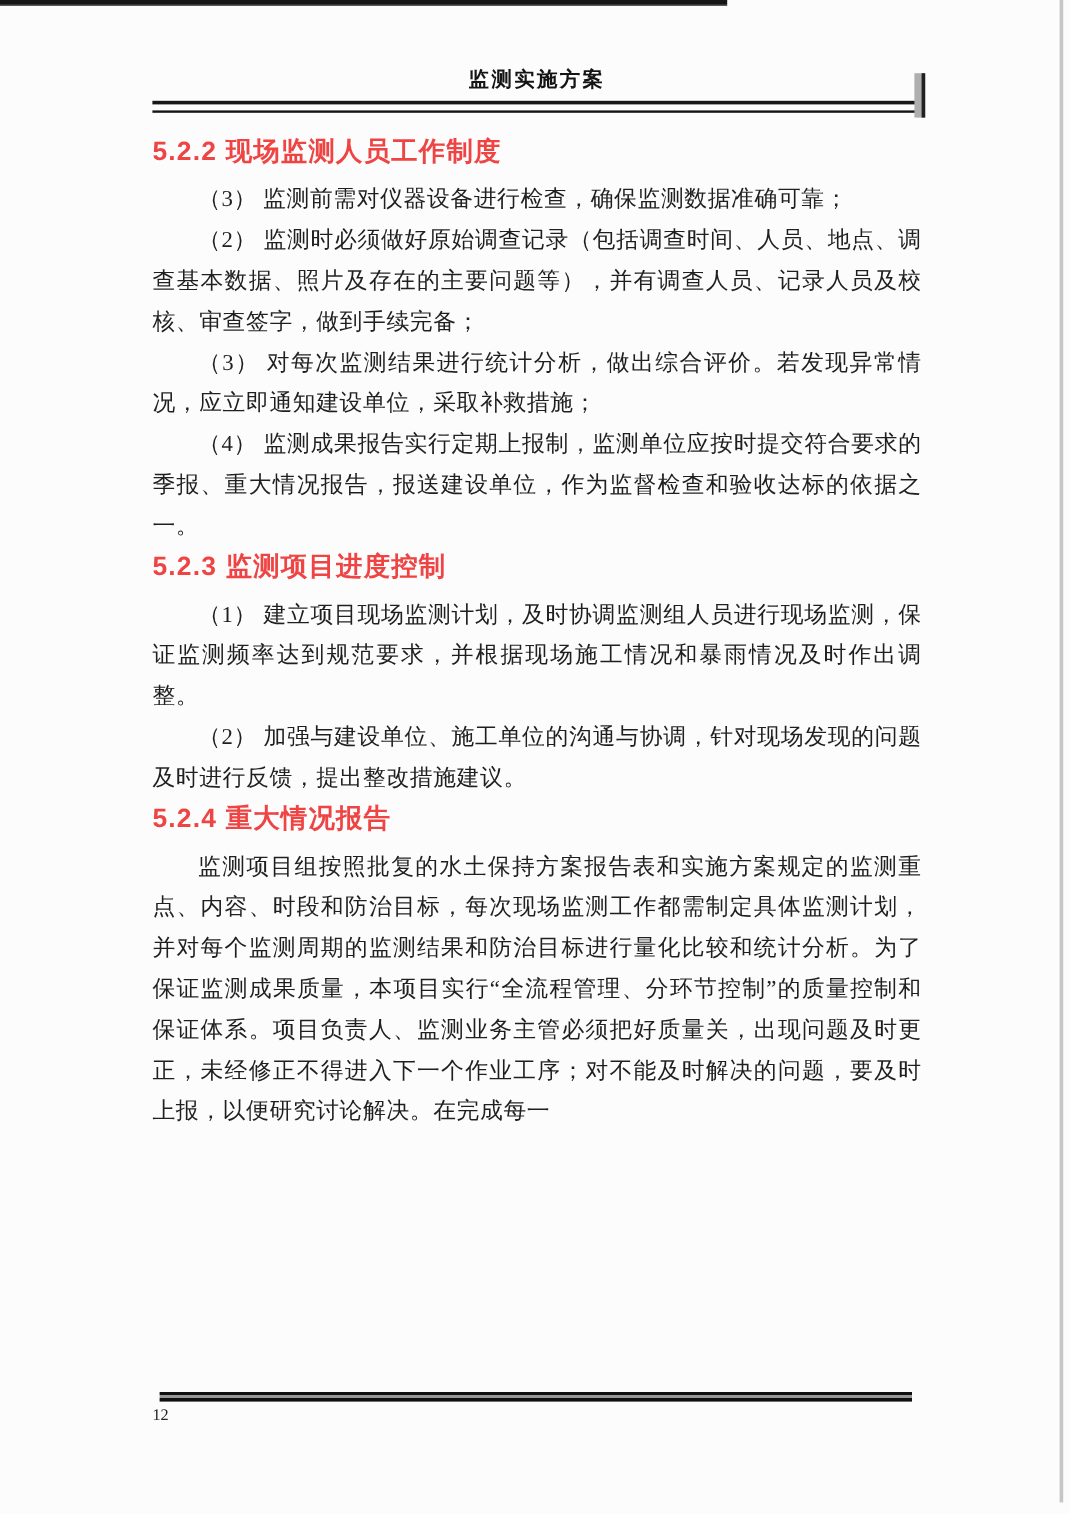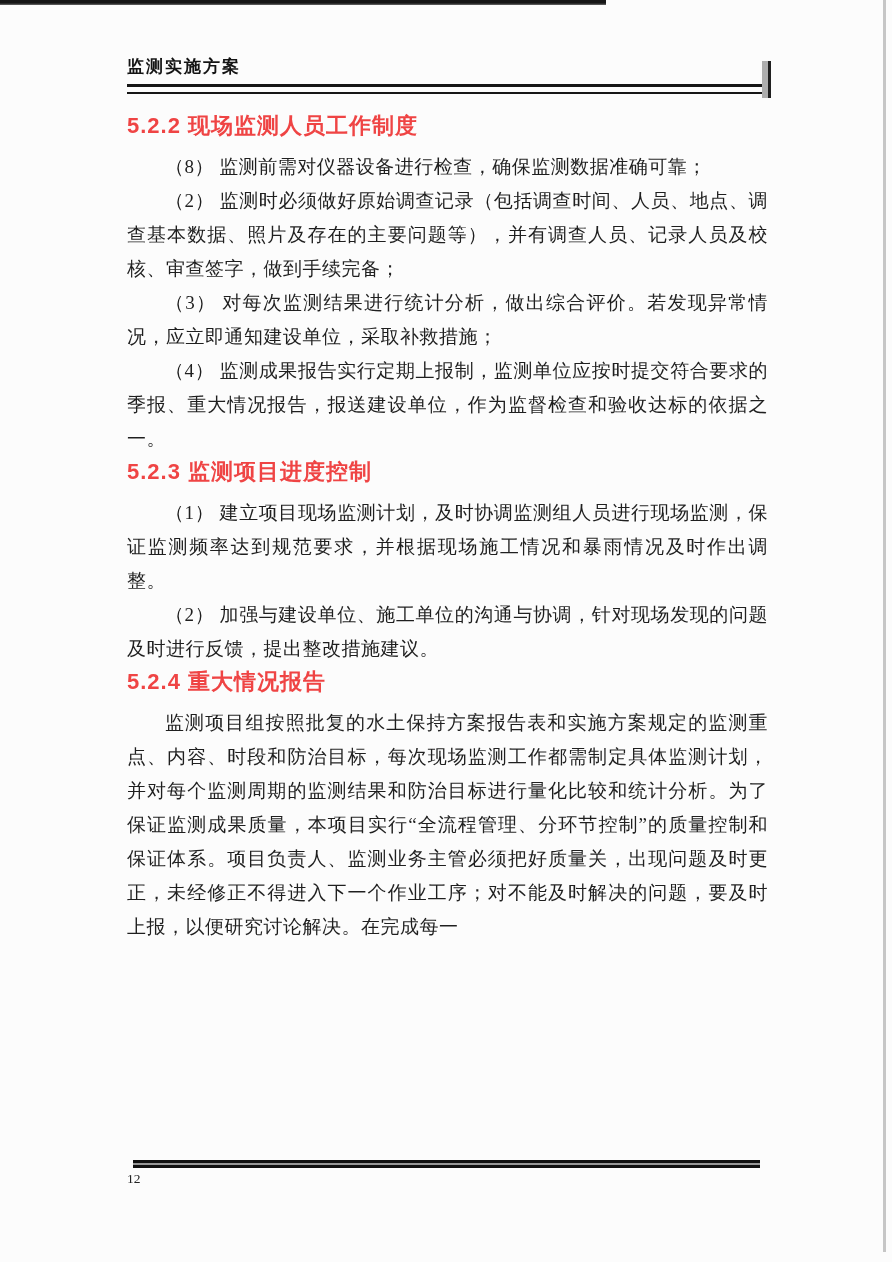--- a/index.html
+++ b/index.html
@@ -30,21 +30,21 @@
   
   .content {
     position: absolute;
     left: 127px; top: 0;
     width: 641px;
   }
 
   
   .header-title {
     padding-top: 57px;
-    text-align: left;
+    text-align: center;
     font-family: "Liberation Sans", "DejaVu Sans", sans-serif;
     font-weight: bold;
     font-size: 17px;
     line-height: 20px;
     letter-spacing: 2px;
     color: #141414;
   }
   .header-rule {
     position: relative;
     margin-top: 7px;
@@ -108,21 +108,21 @@
 
   <div>
     <div class="header-title">监测实施方案</div>
     <div class="header-rule">
       <div class="header-rule-tab"></div>
     </div>
   </div>
 
   <div>
     <h2 class="sec-h">5.2.2 现场监测人员工作制度</h2>
-    <p class="para">（8） 监测前需对仪器设备进行检查，确保监测数据准确可靠；</p>
+    <p class="para">（3） 监测前需对仪器设备进行检查，确保监测数据准确可靠；</p>
     <p class="para">（2） 监测时必须做好原始调查记录（包括调查时间、人员、地点、调查基本数据、照片及存在的主要问题等），并有调查人员、记录人员及校核、审查签字，做到手续完备；</p>
     <p class="para">（3） 对每次监测结果进行统计分析，做出综合评价。若发现异常情况，应立即通知建设单位，采取补救措施；</p>
     <p class="para">（4） 监测成果报告实行定期上报制，监测单位应按时提交符合要求的季报、重大情况报告，报送建设单位，作为监督检查和验收达标的依据之一。</p>
   </div>
 
   <div>
     <h2 class="sec-h mid">5.2.3 监测项目进度控制</h2>
     <p class="para">（1） 建立项目现场监测计划，及时协调监测组人员进行现场监测，保证监测频率达到规范要求，并根据现场施工情况和暴雨情况及时作出调整。</p>
     <p class="para">（2） 加强与建设单位、施工单位的沟通与协调，针对现场发现的问题及时进行反馈，提出整改措施建议。</p>
   </div>

